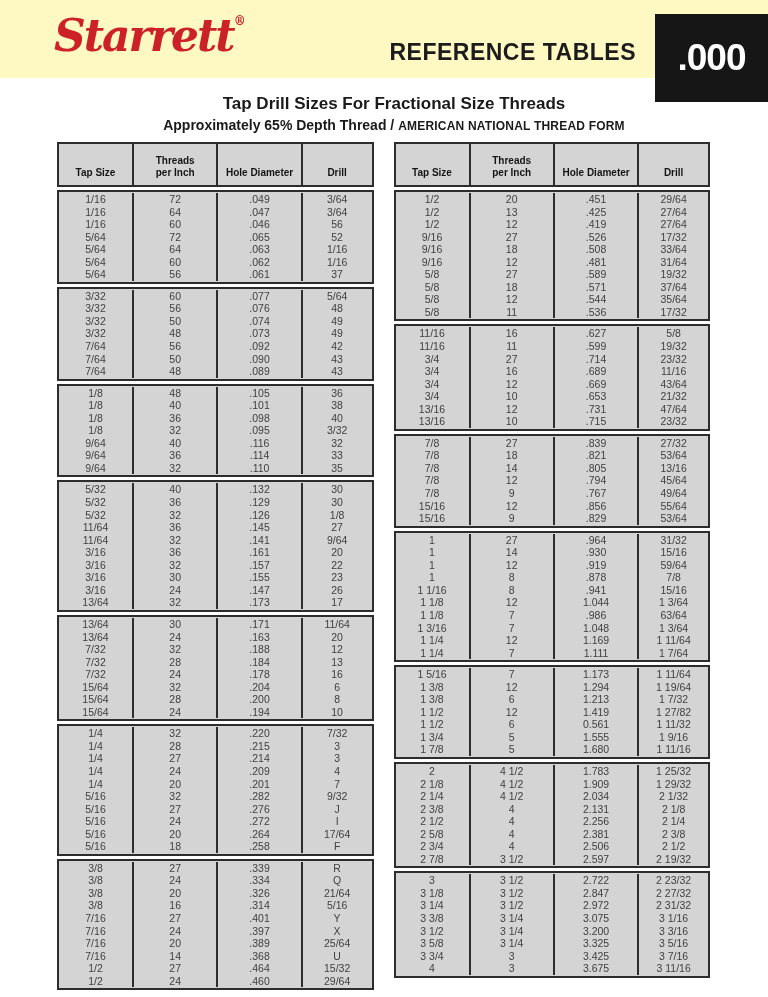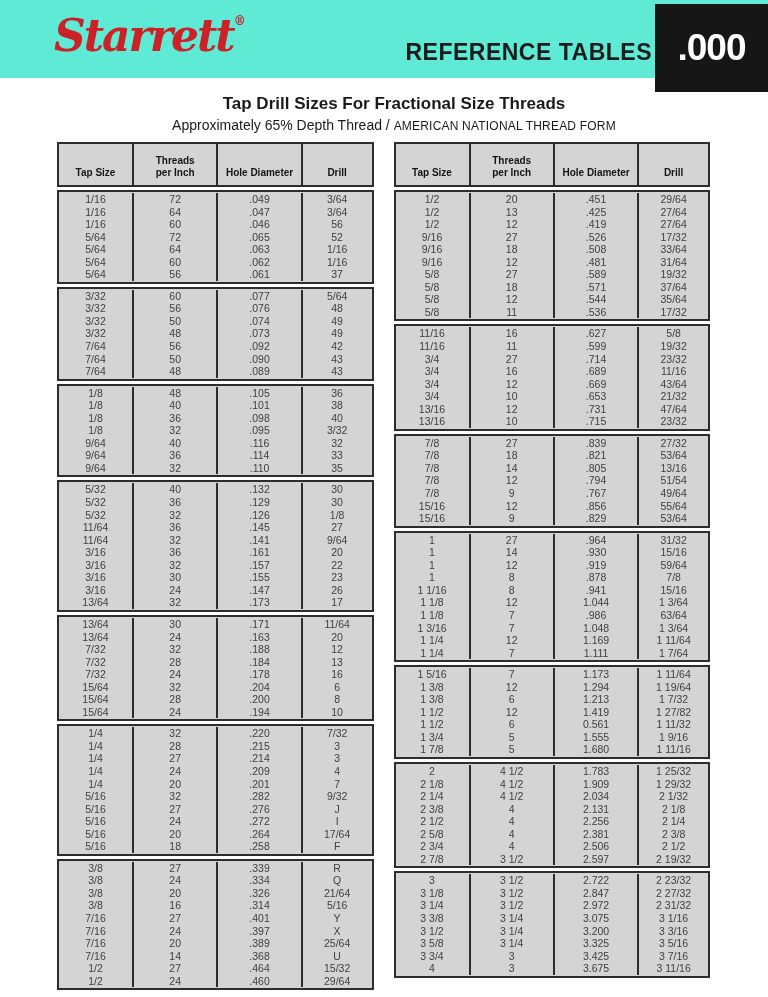--- a/index.html
+++ b/index.html
@@ -7,71 +7,71 @@
   body {
     width: 768px; height: 997px;
     font-family: "Liberation Sans", sans-serif;
     position: relative;
     overflow: hidden;
   }
   
   .band {
     position: relative;
     height: 78px;
-    background: #5eead4;
+    background: #fef9c3;
   }
   .logo {
     position: absolute;
     left: 54px; top: 14px;
     font-family: "DejaVu Serif", serif;
     font-style: italic;
     font-weight: bold;
     font-size: 44px;
     letter-spacing: -2px;
     color: #cc2127;
     line-height: 1;
   }
   .logo sup {
     font-size: 12px;
     font-style: normal;
     letter-spacing: 0;
     vertical-align: 26px;
   }
   .band-title {
     position: absolute;
-    right: 116px; bottom: 12px;
+    right: 132px; bottom: 12px;
     font-weight: bold;
     font-size: 23px;
     letter-spacing: 0.5px;
     color: #1c1c1c;
   }
   .code-box {
     position: absolute;
-    right: 0; top: 4px;
+    right: 0; top: 14px;
     width: 113px; height: 88px;
     background: #161616;
     color: #ffffff;
     display: flex;
     align-items: center;
     justify-content: center;
     font-weight: bold;
     font-size: 37px;
     letter-spacing: -1px;
   }
   
   .titles { text-align: center; margin-top: 16px; padding-left: 20px; }
   .titles h1 {
     font-size: 17px;
     font-weight: bold;
     color: #1a1a1a;
   }
   .titles h2 {
     margin-top: 3px;
     font-size: 14px;
-    font-weight: normal;
+    font-weight: bold;
     color: #1a1a1a;
   }
   .titles h2 .caps { font-size: 12px; letter-spacing: 0.2px; }
   
   .tables {
     display: flex;
     gap: 20px;
     padding: 9px 58px 0 57px;
   }
   .table { flex: 1; }
@@ -649,21 +649,21 @@
           <div class="grid-row">
             <div>7/8</div>
             <div>14</div>
             <div>.805</div>
             <div>13/16</div>
           </div>
           <div class="grid-row">
             <div>7/8</div>
             <div>12</div>
             <div>.794</div>
-            <div>51/54</div>
+            <div>45/64</div>
           </div>
           <div class="grid-row">
             <div>7/8</div>
             <div>9</div>
             <div>.767</div>
             <div>49/64</div>
           </div>
           <div class="grid-row">
             <div>15/16</div>
             <div>12</div>

